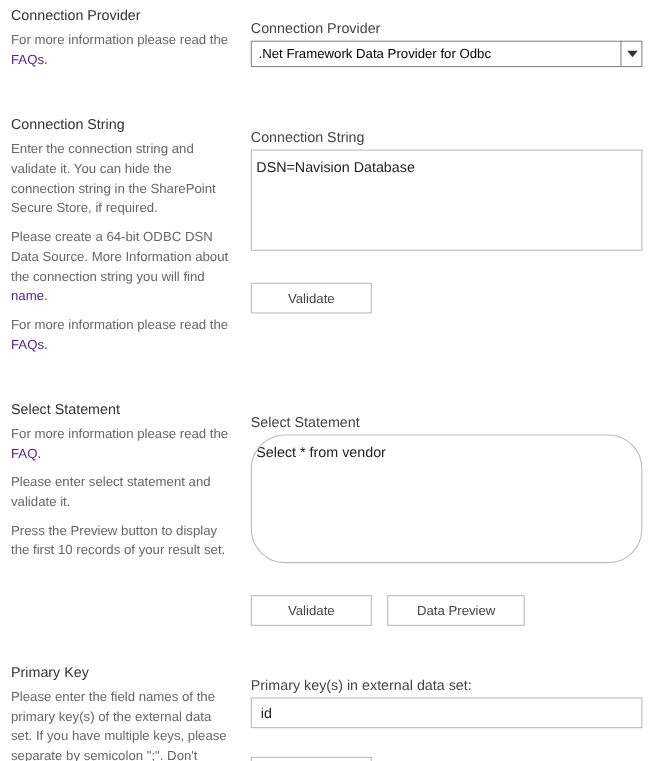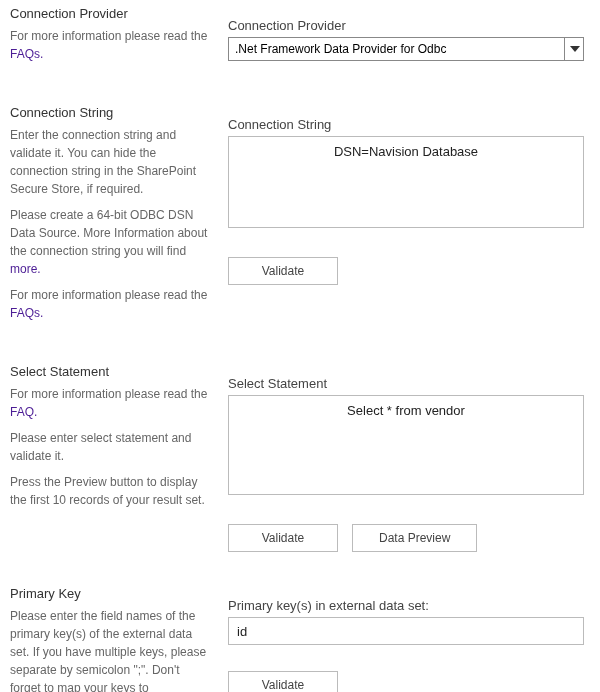--- a/index.html
+++ b/index.html
@@ -77,24 +77,23 @@
     .select-arrow svg { display: block; }
     textarea.box {
       width: 100%;
       border: 1px solid #bbb;
       font-family: inherit;
       font-size: 13px;
       color: #222;
       padding: 6px 4px;
       resize: none;
       line-height: 1.4;
-      text-align: center;
     }
     .ta-connstr { height: 92px; }
-    .ta-select  { height: 100px; }
+    .ta-select  { height: 117px; border-radius: 31px; }
     input.textbox {
       width: 100%;
       height: 28px;
       border: 1px solid #bbb;
       font-family: inherit;
       font-size: 13px;
       color: #222;
       padding: 3px 8px;
     }
     .btn-row {
@@ -136,21 +135,21 @@
       </span>
     </div>
   </div>
 </div>
 
 <div class="section">
   <div class="left-col">
     <div class="section-title">Connection String</div>
     <p class="desc">Enter the connection string and validate it. You can hide the connection string in the SharePoint Secure Store, if required.</p>
     <p class="desc">
-      <span>Please create a 64-bit ODBC DSN Data Source. More Information about the connection string you will find </span><a href="#" class="link">more.</a>
+      <span>Please create a 64-bit ODBC DSN Data Source. More Information about the connection string you will find </span><a href="#" class="link">name.</a>
     </p>
     <p class="desc">
       <span>For more information please read the </span><a href="#" class="link">FAQs.</a>
     </p>
   </div>
   <div class="right-col">
     <div class="field-label">Connection String</div>
     <textarea class="box ta-connstr" style="">DSN=Navision Database</textarea>
     <div class="btn-row">
       <button class="btn">Validate</button>

